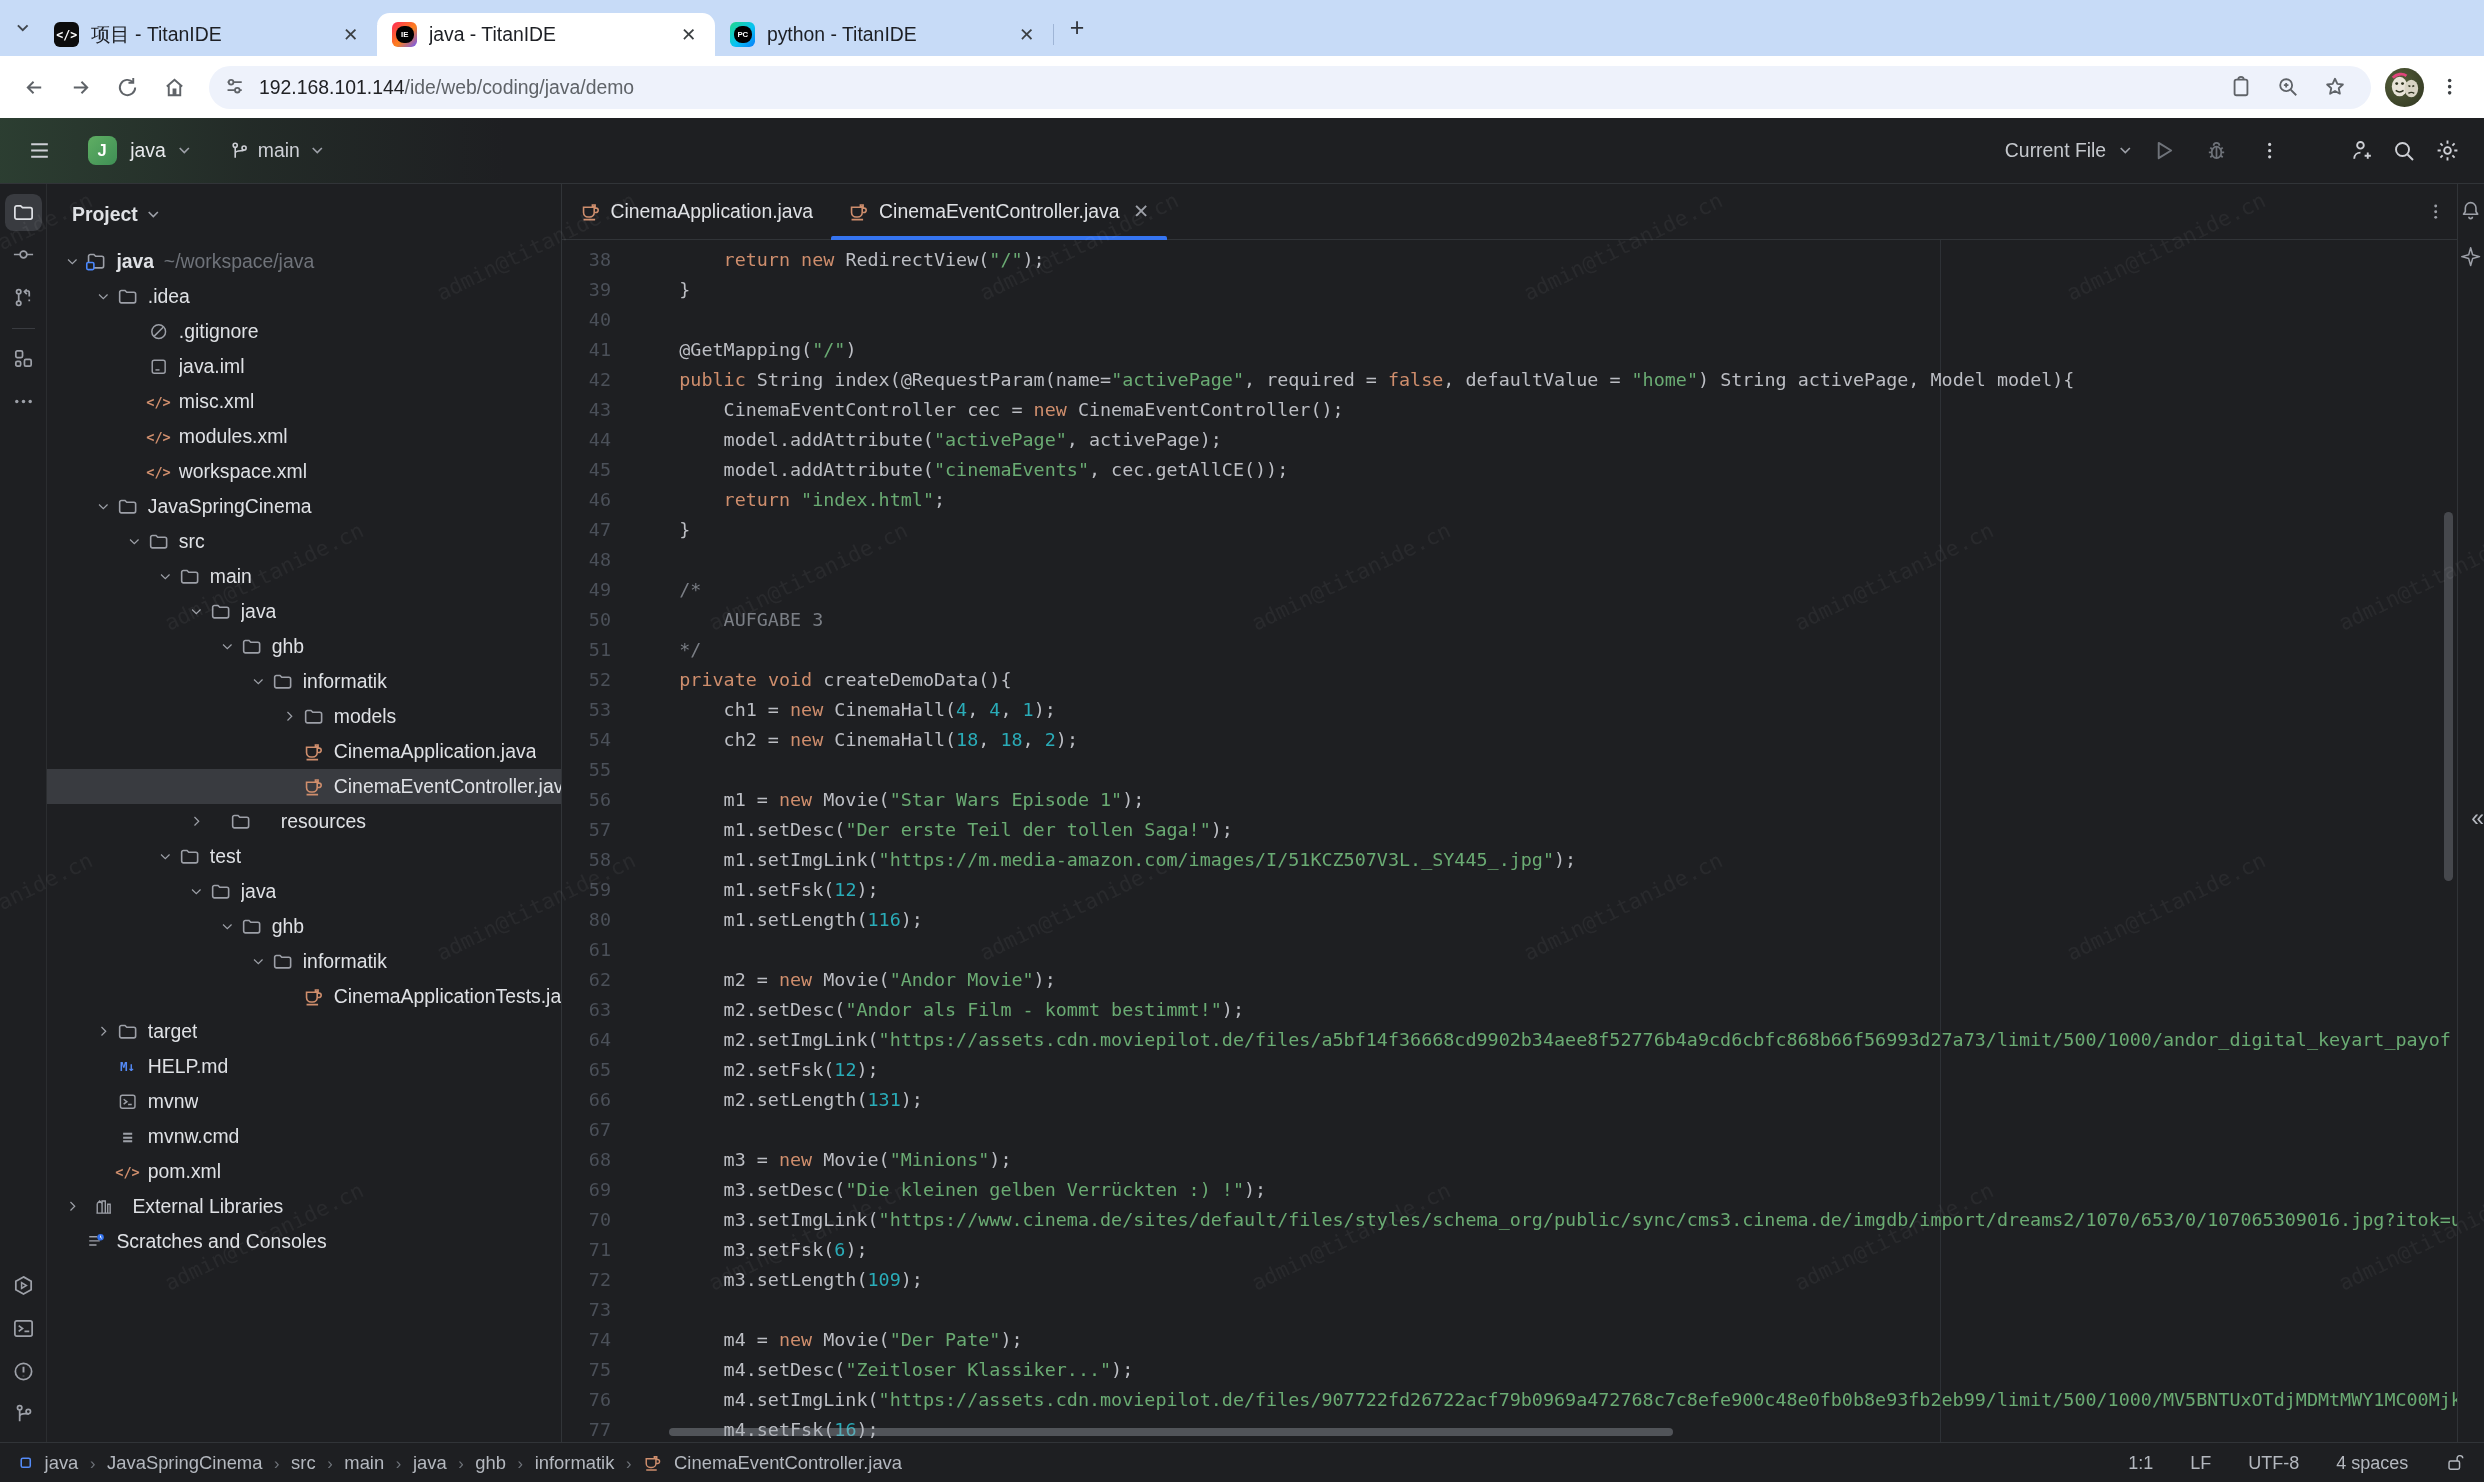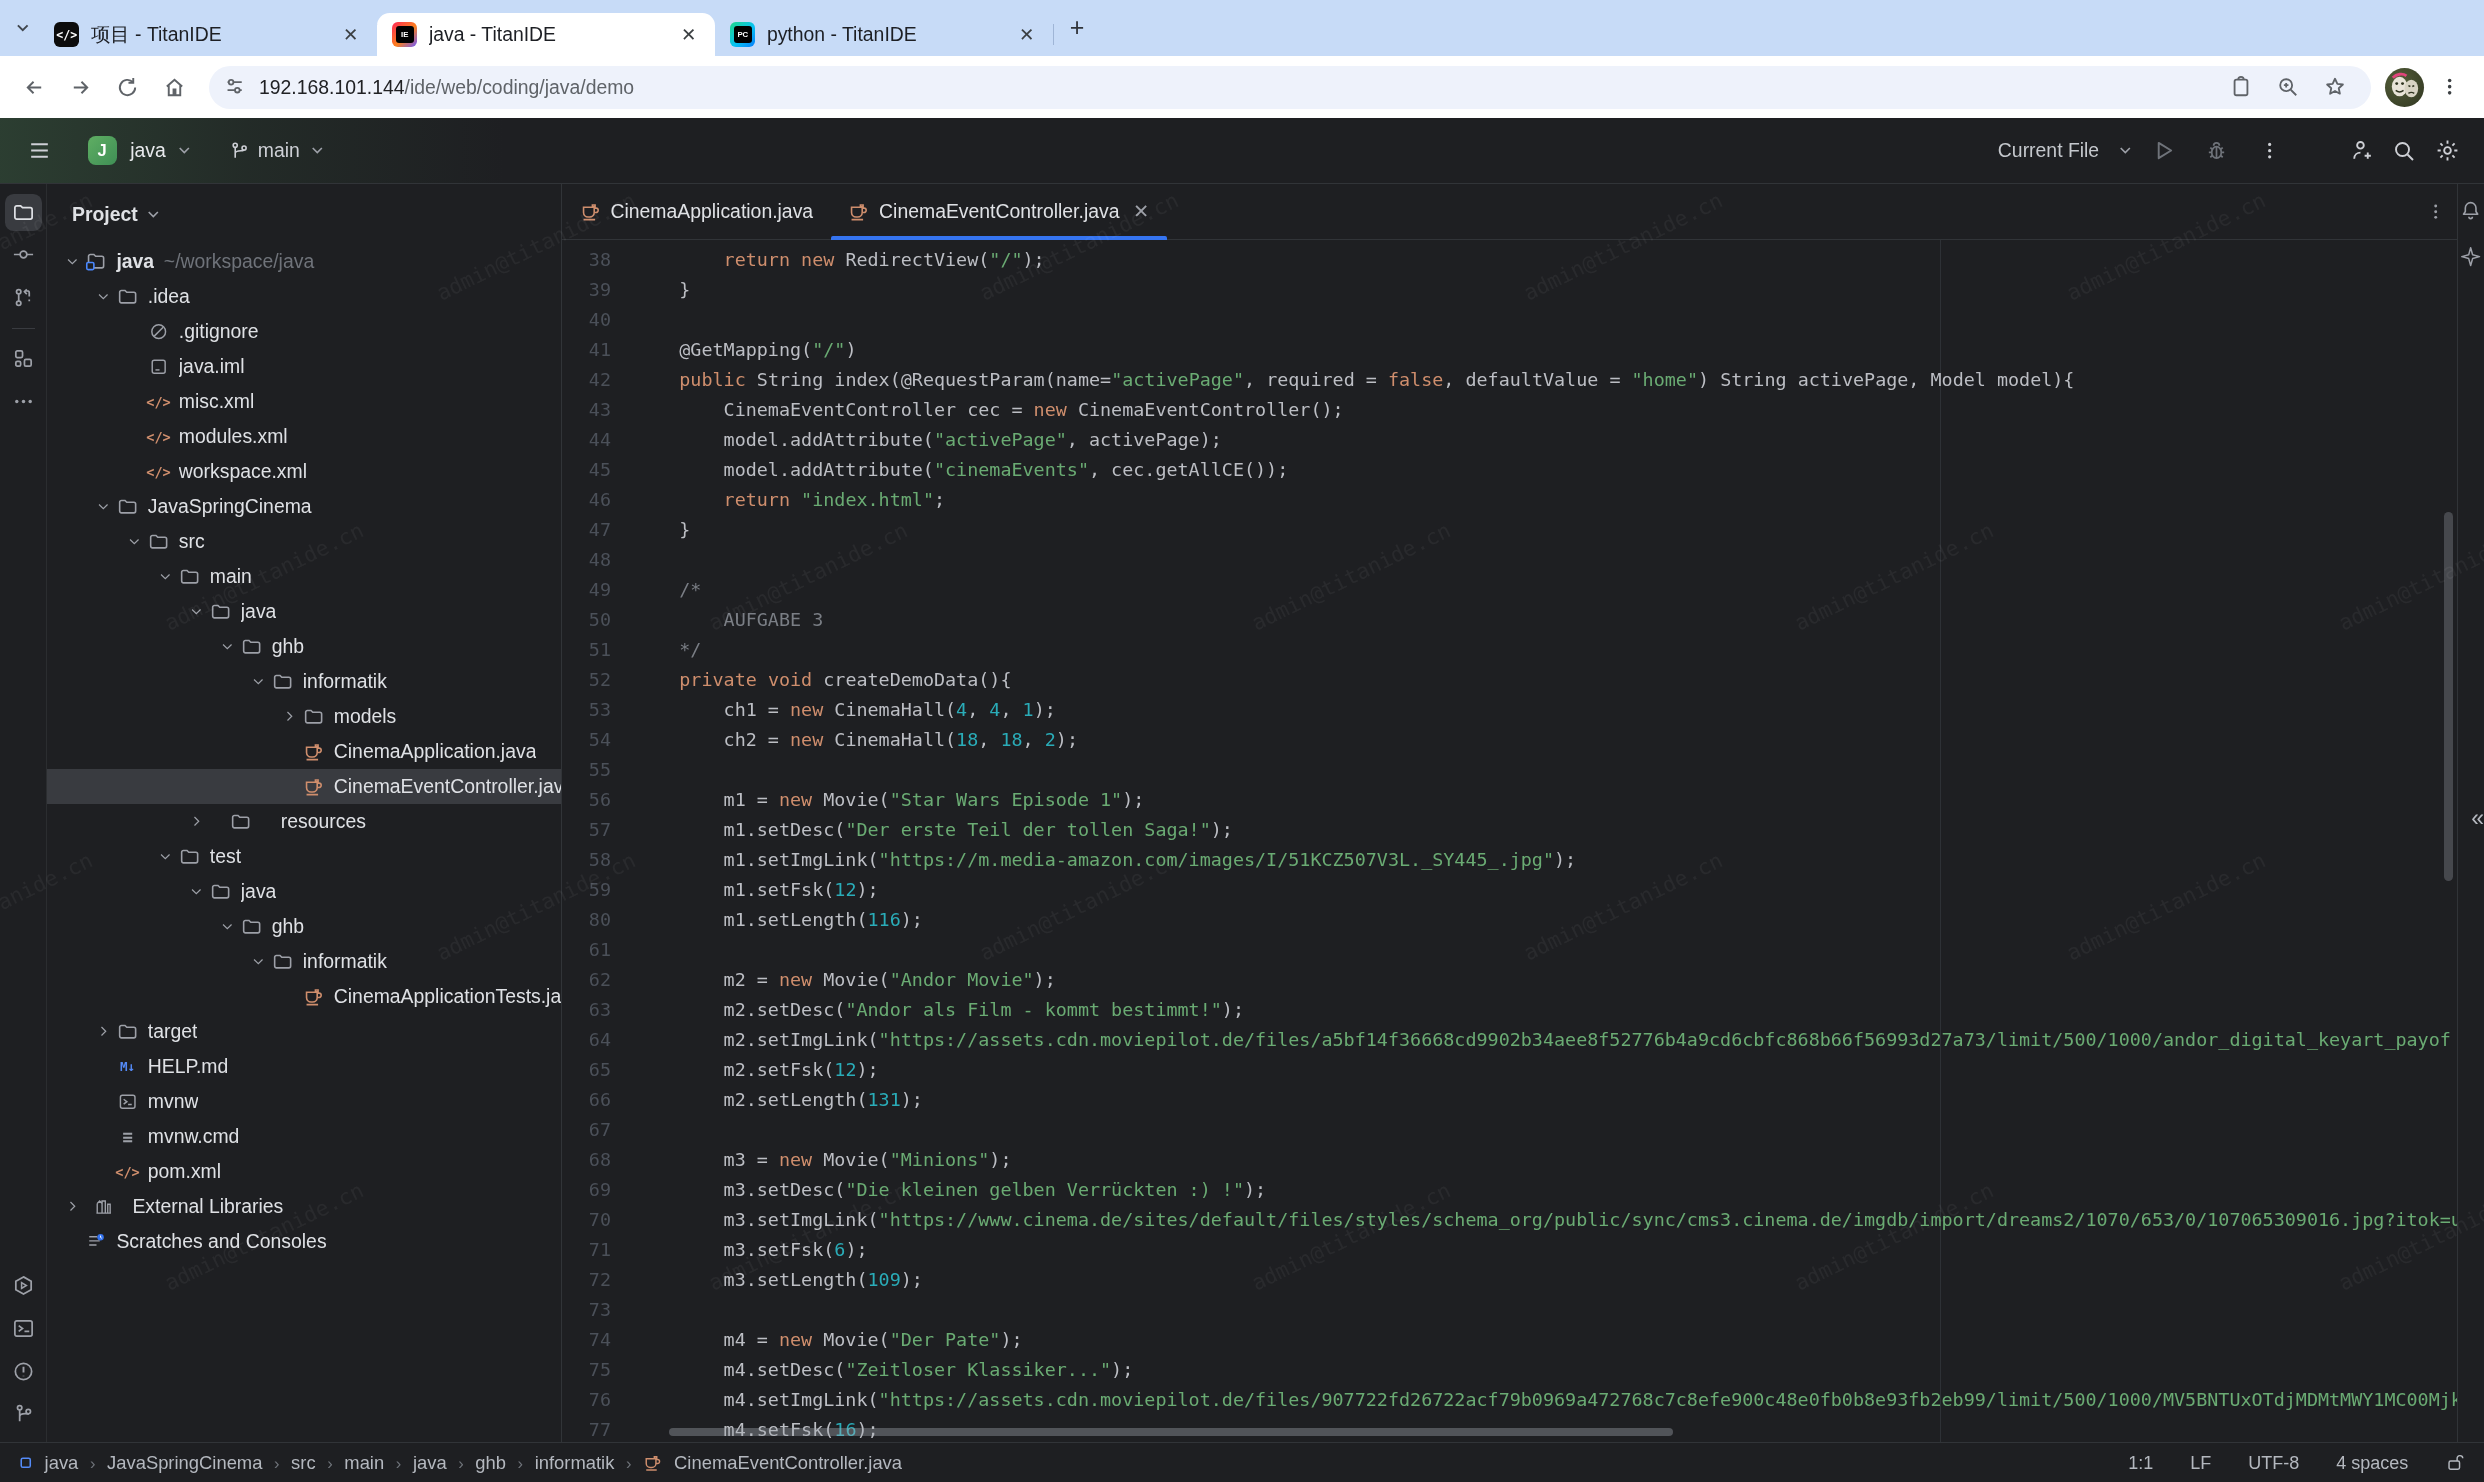--- a/index.html
+++ b/index.html
@@ -12,21 +12,21 @@
   .tabsearch { width:33px; height:33px; margin-bottom:11.6px; display:flex; align-items:center; justify-content:center; color:#41474f; }
   .btab { height:43px; width:338px; display:flex; align-items:center; gap:11.6px; padding:0 13.6px 0 15.5px;
     border-radius:12.6px 12.6px 0 0; color:#1d1f24; font-size:19.4px; position:relative; }
   .btab .ttl { flex:1; white-space:nowrap; overflow:hidden; }
   .btab.active { background:#ffffff; }
   .btab:not(.active) .sep { position:absolute; right:-1px; top:10.7px; height:21.3px; width:1px; background:#9fb5d6; }
   .tclose { width:25px; height:25px; border-radius:50%; display:flex; align-items:center; justify-content:center; font-size:18.4px; color:#3c4043; }
   .fav { width:25px; height:25px; border-radius:5.8px; flex:0 0 auto; display:flex; align-items:center; justify-content:center; }
   .fav-proj { background:#0c0c0c; color:#fff; font:bold 11.6px "DejaVu Sans Mono",monospace; }
   .fav-idea { background:linear-gradient(135deg,#fe2857,#fc801d 55%,#6b57ff); }
-  .fav-idea i, .fav-py i { width:17.5px; height:17.5px; background:#000; border-radius:3px; color:#fff; font:bold 7.8px "Liberation Sans",sans-serif; display:flex; align-items:center; justify-content:center; font-style:normal; }
+  .fav-idea i, .fav-py i { width:17.5px; height:17.5px; background:#000; border-radius:8px; color:#fff; font:bold 7.8px "Liberation Sans",sans-serif; display:flex; align-items:center; justify-content:center; font-style:normal; }
   .fav-py { background:linear-gradient(135deg,#21d789,#07c3f2 55%,#087cfa); }
   .newtab { width:33px; height:33px; margin:0 0 11.6px 7.8px; display:flex; align-items:center; justify-content:center; color:#30343a; font-size:25px; }
   .navbar { height:62px; background:#ffffff; display:flex; align-items:center; padding:0 13.6px; gap:5.8px; }
   .nbtn { width:41px; height:41px; display:flex; align-items:center; justify-content:center; color:#5f6368; }
   .urlpill { flex:1; height:43px; margin:0 7.8px; background:#eef2fb; border-radius:21.3px; display:flex; align-items:center; padding:0 15.5px; gap:13.6px; }
   .urltext { flex:1; font-size:19.4px; white-space:nowrap; overflow:hidden; }
   .urltext .host { color:#202124; } .urltext .path { color:#5f6368; }
   .pillicons { display:flex; gap:5.8px; }
   .avatar { width:39px; height:39px; border-radius:50%; background:radial-gradient(circle at 35% 35%, #55603a, #2f3420); position:relative; overflow:hidden; flex:0 0 auto; }
   .avatar svg { position:absolute; inset:0; }
@@ -35,21 +35,21 @@
   .ide { flex:1; display:flex; flex-direction:column; position:relative; background:#1e1f22; }
   .ide-header { height:66px; display:flex; align-items:center; padding:0 15.5px 0 17.5px; gap:9.7px;
     background:linear-gradient(90deg, rgba(66,112,74,.38) 0px, rgba(52,84,58,.22) 252px, rgba(30,31,34,0) 505px), #1e1f22;
     border-bottom:1px solid #313438; }
   .hbtn { width:43px; height:43px; display:flex; align-items:center; justify-content:center; color:#ced0d6; border-radius:7.8px; }
   .jbadge { width:29px; height:29px; border-radius:7.8px; background:linear-gradient(135deg,#5fae63,#3f8f55); color:#fff; font-size:16.5px; font-weight:bold; display:flex; align-items:center; justify-content:center; margin-left:17.5px; }
   .projname { color:#e8eaed; font-size:19.4px; margin-left:3.9px; }
   .chev { color:#9da0a8; margin-left:1.9px; display:flex; }
   .branch { display:flex; align-items:center; gap:7.8px; color:#ced0d6; font-size:19.4px; margin-left:27px; }
   .hspacer { flex:1; }
-  .runcfg { color:#c5c8cd; font-size:19.4px; display:flex; align-items:center; gap:19px; }
+  .runcfg { color:#c5c8cd; font-size:19.4px; display:flex; align-items:center; gap:12px; }
   .hicon { width:43px; height:43px; display:flex; align-items:center; justify-content:center; color:#ced0d6; }
   .hicon.dim { color:#6f737a; }
   .hgroup { display:flex; align-items:center; margin-left:39px; }
 
   .ide-body { flex:1; display:flex; min-height:0; position:relative; }
 
   
   .rail { width:47px; border-right:1px solid #2b2d30; display:flex; flex-direction:column; align-items:center; padding:9.7px 0; gap:5.8px; }
   .ricon { width:37px; height:37px; border-radius:8.7px; display:flex; align-items:center; justify-content:center; color:#9da0a8; }
   .ricon.active { background:#393b40; color:#dfe1e5; }

